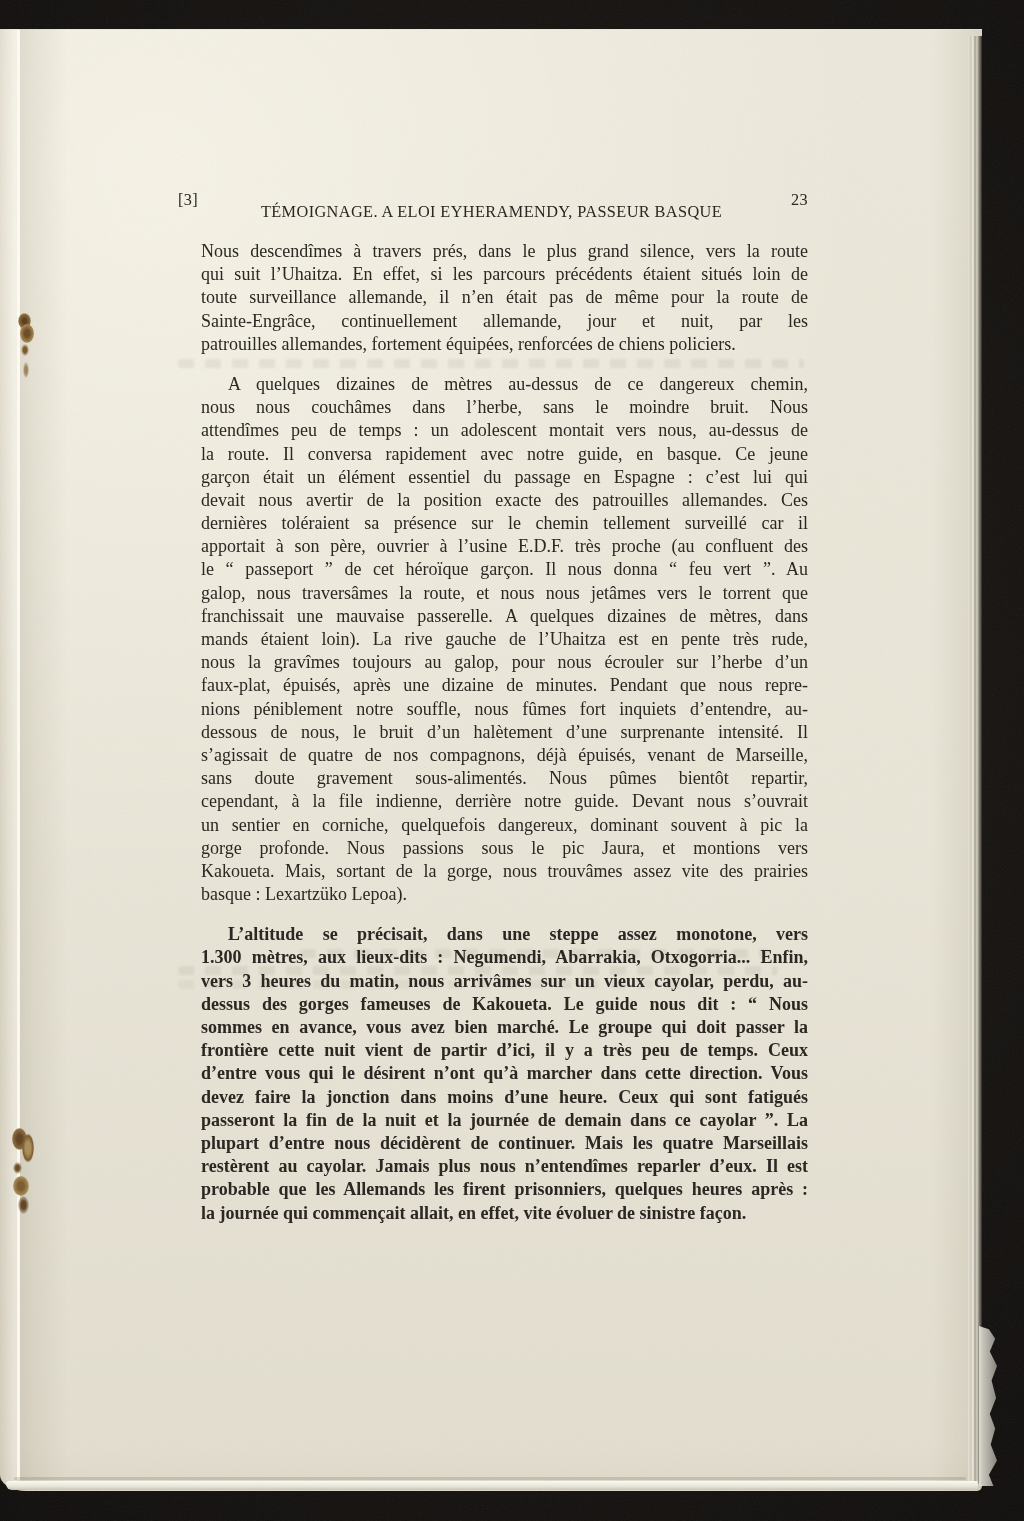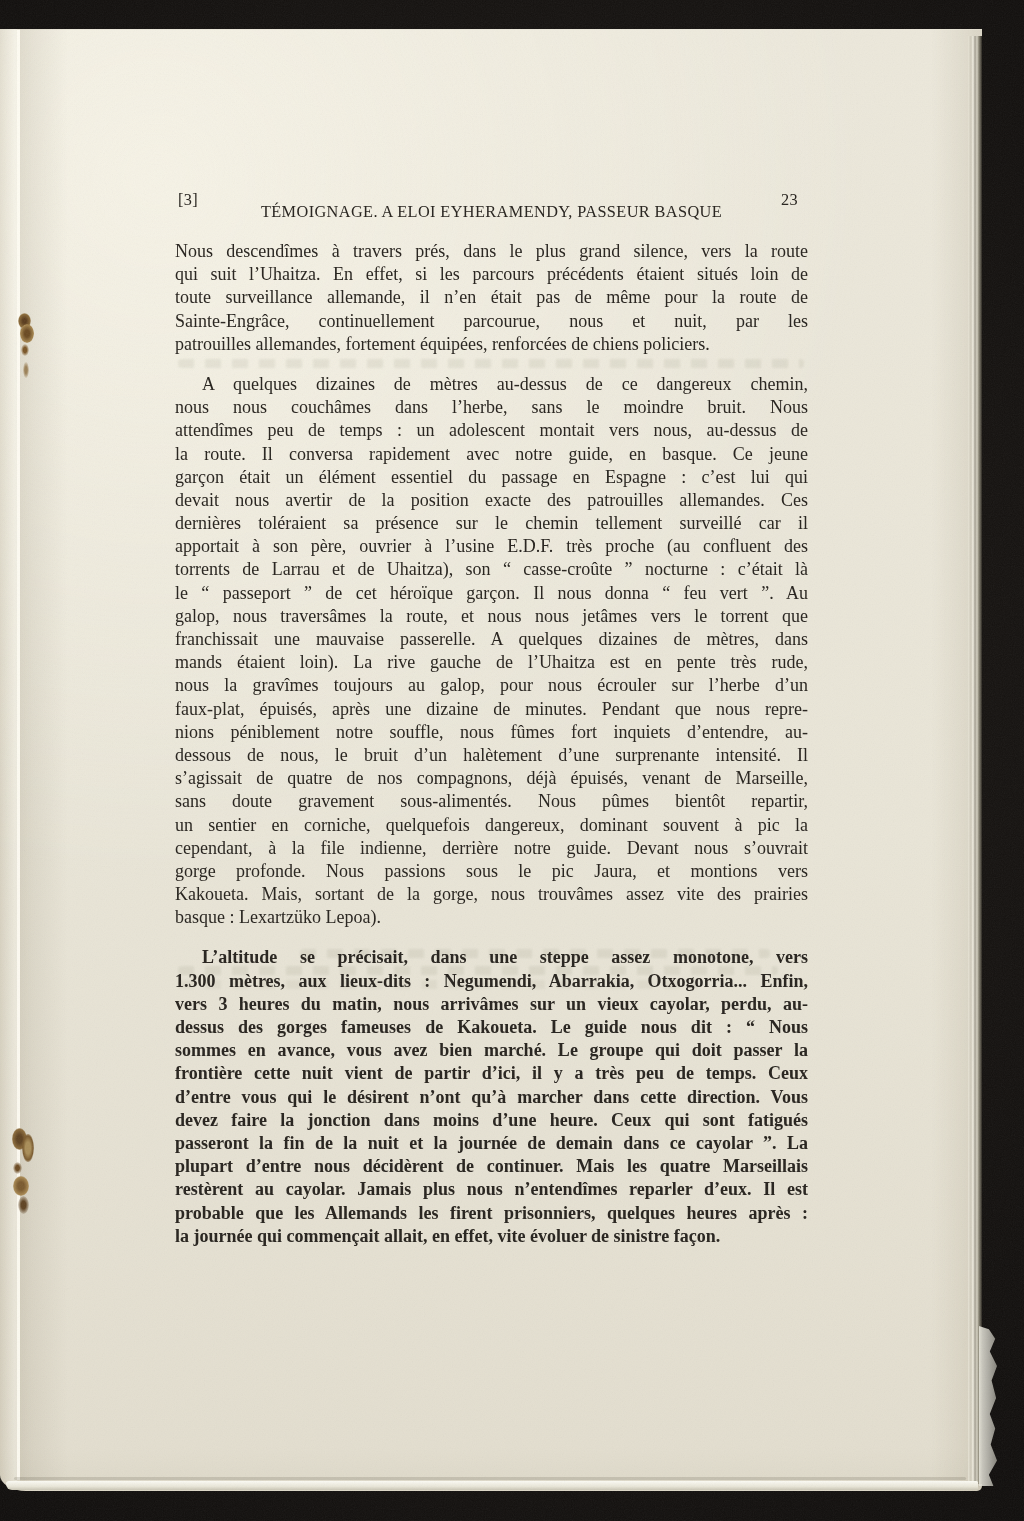--- a/index.html
+++ b/index.html
@@ -91,27 +91,27 @@
   }
   .g1{left:178px;top:359px;width:626px;}
   .g2{left:300px;top:949px;width:470px;}
   .g3{left:178px;top:966px;width:600px;}
   .g4{left:178px;top:980px;width:520px;opacity:.07;}
   
   .text-col{position:absolute;left:175px;width:633px;z-index:4;color:var(--ink);}
   .header-row{top:190px;height:20px;font-size:16.3px;letter-spacing:.4px;}
   .header-row .h-left{position:absolute;left:3px;top:0;}
   .header-row .h-center{position:absolute;left:0;right:0;top:12px;text-align:center;}
-  .header-row .h-right{position:absolute;right:10px;top:0;}
+  .header-row .h-right{position:absolute;right:0;top:0;}
   .body-text{top:240px;font-size:18px;}
   .para{margin:0 0 17px 0;}
   .para:last-child{margin-bottom:0;font-weight:bold;}
   .line{
     height:23.2px;line-height:23.2px;white-space:nowrap;
-    text-align:justify;text-align-last:justify;
+    text-align:justify;text-align-last:justify;margin-left:26px;
   }
   .line.last{text-align:right;text-align-last:left;}
   .line.indent{padding-left:27px;}
   .it{}
   
   .noise{position:absolute;left:0;top:0;z-index:6;opacity:.07;pointer-events:none;}
 </style>
 </head>
 <body>
 
@@ -147,45 +147,44 @@
     <span class="h-left">[3]</span>
     <span class="h-center">TÉMOIGNAGE. A ELOI EYHERAMENDY, PASSEUR BASQUE</span>
     <span class="h-right">23</span>
   </div>
 
   <div class="text-col body-text">
       <div class="para">
         <div class="line">Nous descendîmes à travers prés, dans le plus grand silence, vers la route</div>
         <div class="line">qui suit l’Uhaitza. En effet, si les parcours précédents étaient situés loin de</div>
         <div class="line">toute surveillance allemande, il n’en était pas de même pour la route de</div>
-        <div class="line">Sainte-Engrâce, continuellement parcourue, nous et nuit, par les</div>
+        <div class="line">Sainte-Engrâce, continuellement allemande, jour et nuit, par les</div>
         <div class="line last">patrouilles allemandes, fortement équipées, renforcées de chiens policiers.</div>
       </div>
       <div class="para">
         <div class="line indent">A quelques dizaines de mètres au-dessus de ce dangereux chemin,</div>
         <div class="line">nous nous couchâmes dans l’herbe, sans le moindre bruit. Nous</div>
         <div class="line">attendîmes peu de temps : un adolescent montait vers nous, au-dessus de</div>
         <div class="line">la route. Il conversa rapidement avec notre guide, en basque. Ce jeune</div>
         <div class="line">garçon était un élément essentiel du passage en Espagne : c’est lui qui</div>
         <div class="line">devait nous avertir de la position exacte des patrouilles allemandes. Ces</div>
         <div class="line">dernières toléraient sa présence sur le chemin tellement surveillé car il</div>
         <div class="line">apportait à son père, ouvrier à l’usine E.D.F. très proche (au confluent des</div>
-        <div class="line">torrents de Larrau et de Uhaitza), son “ casse-croûte ” nocturne : c’était là</div>
         <div class="line">le “ passeport ” de cet héroïque garçon. Il nous donna “ feu vert ”. Au</div>
         <div class="line">galop, nous traversâmes la route, et nous nous jetâmes vers le torrent que</div>
         <div class="line">franchissait une mauvaise passerelle. A quelques dizaines de mètres, dans</div>
         <div class="line">mands étaient loin). La rive gauche de l’Uhaitza est en pente très rude,</div>
         <div class="line">nous la gravîmes toujours au galop, pour nous écrouler sur l’herbe d’un</div>
         <div class="line">faux-plat, épuisés, après une dizaine de minutes. Pendant que nous repre-</div>
         <div class="line">nions péniblement notre souffle, nous fûmes fort inquiets d’entendre, au-</div>
         <div class="line">dessous de nous, le bruit d’un halètement d’une surprenante intensité. Il</div>
         <div class="line">s’agissait de quatre de nos compagnons, déjà épuisés, venant de Marseille,</div>
         <div class="line">sans doute gravement sous-alimentés. Nous pûmes bientôt repartir,</div>
+        <div class="line">cependant, à la file indienne, derrière notre guide. Devant nous s’ouvrait</div>
         <div class="line">un sentier en corniche, quelquefois dangereux, dominant souvent à pic la</div>
-        <div class="line">cependant, à la file indienne, derrière notre guide. Devant nous s’ouvrait</div>
         <div class="line">gorge profonde. Nous passions sous le pic Jaura, et montions vers</div>
         <div class="line">Kakoueta. Mais, sortant de la gorge, nous trouvâmes assez vite des prairies</div>
         <div class="line last"><span>basque : </span><span class="it">Lexartzüko Lepoa).</span></div>
       </div>
       <div class="para">
         <div class="line indent">L’altitude se précisait, dans une steppe assez monotone, vers</div>
         <div class="line">1.300 mètres, aux lieux-dits : Negumendi, Abarrakia, Otxogorria... Enfin,</div>
         <div class="line">vers 3 heures du matin, nous arrivâmes sur un vieux cayolar, perdu, au-</div>
         <div class="line">dessus des gorges fameuses de Kakoueta. Le guide nous dit : “ Nous</div>
         <div class="line">sommes en avance, vous avez bien marché. Le groupe qui doit passer la</div>

